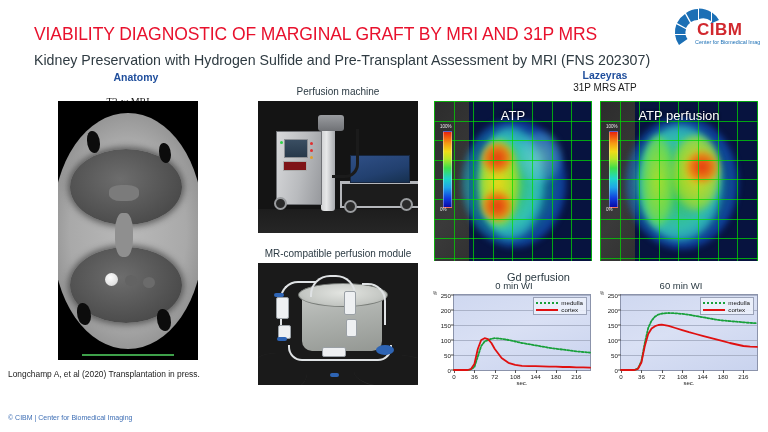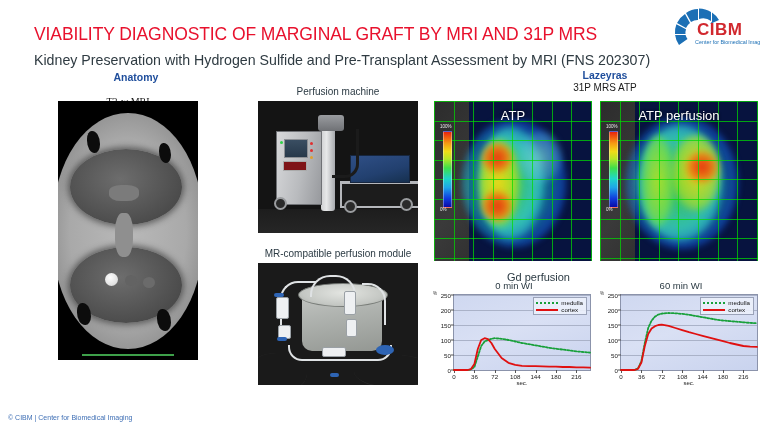--- a/index.html
+++ b/index.html
@@ -631,15 +631,16 @@
       <div class="xtick-mark" style="left: 122.4px;"></div>
       <svg width="136" height="75" viewBox="0 0 136 75" style="position: absolute; left: 0px; top: 0px; overflow: visible;">
         <polyline points="0.00,75.00 6.80,75.00 13.60,75.00 17.00,73.50 20.40,66.00 23.80,48.00 27.20,33.00 30.60,25.50 34.00,21.60 37.40,19.50 40.80,18.60 47.60,18.00 54.40,18.30 61.20,18.90 68.00,19.80 74.80,21.00 81.60,22.20 88.40,23.40 95.20,24.60 102.00,25.50 108.80,26.10 115.60,26.70 122.40,27.30 129.20,27.90 136.00,28.20" fill="none" stroke="#18a03a" stroke-width="1.8" stroke-linejoin="round" stroke-linecap="round" stroke-dasharray="2,1.6"></polyline>
         <polyline points="0.00,75.00 6.80,75.00 13.60,75.00 17.00,73.80 20.40,67.50 23.80,51.00 27.20,39.00 30.60,33.60 34.00,31.20 37.40,30.00 40.80,29.70 47.60,30.90 54.40,33.00 61.20,35.10 68.00,37.20 74.80,39.00 81.60,40.80 88.40,42.60 95.20,44.40 102.00,46.20 108.80,48.00 115.60,49.50 122.40,51.00 129.20,51.60 136.00,51.90" fill="none" stroke="#e01010" stroke-width="1.8" stroke-linejoin="round" stroke-linecap="round"></polyline>
       </svg>
     </div>
   <div class="chart-xlabel">sec.</div>
 </div>
 
 <div id="references">
+  <div>Longchamp A, et al (2020) Transplantation in press.</div>
 </div>
 
 <div id="footer-credit">© CIBM | Center for Biomedical Imaging</div>
 
 </body></html>

